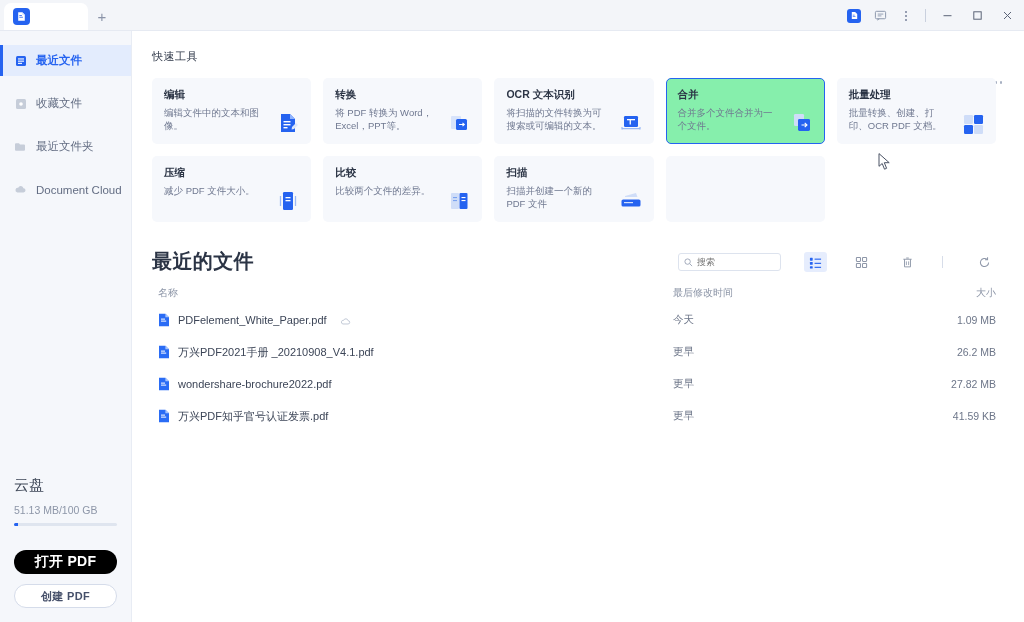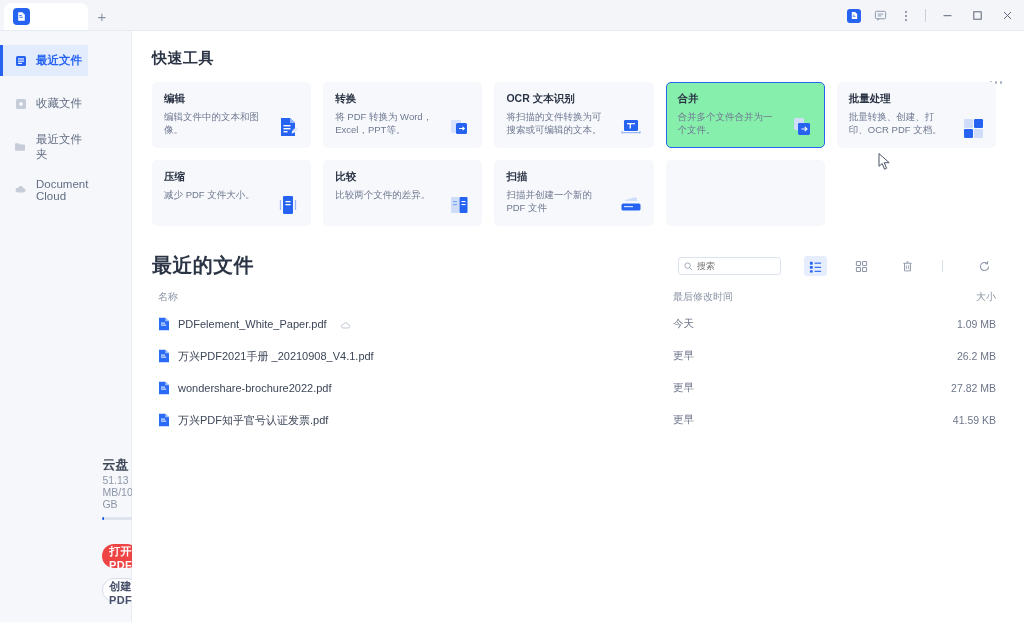--- a/index.html
+++ b/index.html
@@ -47,53 +47,53 @@
   }
   .dots-v { display:flex; flex-direction:column; gap:2px; align-items:center; }
   .dots-v i { width:2px;height:2px;background:#77819a;border-radius:50%;display:block; }
 
   
   .body { flex:1; display:flex; min-height:0; }
 
   
   .sidebar {
     width:132px; flex:0 0 132px; background:#f5f7fb; border-right:1px solid #e8ecf4;
-    display:flex; flex-direction:row; position:relative;
+    display:flex; flex-direction:column; position:relative;
   }
   .nav { padding-top:14px; }
   .nav-item {
     height:31px; display:flex; align-items:center; gap:9px; padding-left:14px;
     font-size:11.5px; color:#636d83; position:relative;
   }
   .nav-item.active { background:#e3ecfd; color:#2563f0; font-weight:bold; }
   .nav-item.active::before {
     content:""; position:absolute; left:0; top:0; bottom:0; width:3px; background:#2563f0;
   }
   .nav-ico { width:13px; height:13px; display:flex; align-items:center; justify-content:center; flex:0 0 13px;}
   .nav-gap { height:12px; }
 
   .cloud-box { margin-top:auto; padding:0 14px 14px 14px; }
-  .cloud-title { font-size:13px; color:#3f4858; font-weight:bold; }
+  .cloud-title { font-size:15px; color:#3f4858; font-weight:normal; margin-bottom:9px; }
   .cloud-usage { font-size:10.5px; color:#8d96a8; margin-bottom:7px; }
   .cloud-bar { height:3px; background:#dfe5ef; border-radius:2px; overflow:hidden; margin-bottom:24px; }
   .cloud-bar i { display:block; height:100%; width:4%; background:#2563f0; }
   .btn-primary {
-    height:24px; background:#ef4444; color:#fff; border-radius:12px; border:none;
-    font-size:11px; font-weight:bold; width:100%; margin-bottom:10px;
+    height:24px; background:#000000; color:#fff; border-radius:12px; border:none;
+    font-size:14px; font-weight:bold; width:100%; margin-bottom:10px;
     font-family:inherit; letter-spacing:.3px;
   }
   .btn-ghost {
     height:24px; background:#fff; color:#4a5costs; color:#46506a; border:1px solid #d5dcea;
     border-radius:12px; font-size:11px; font-weight:bold; width:100%;
     font-family:inherit; letter-spacing:.3px;
   }
 
   
   .main { flex:1; background:#ffffff; padding:18px 28px 0 20px; position:relative; overflow:hidden; }
-  .sec-title { font-size:15px; font-weight:bold; color:#2b3445; margin-bottom:14px; letter-spacing:.5px; }
+  .sec-title { font-size:11px; font-weight:normal; color:#2b3445; margin-bottom:14px; letter-spacing:.5px; }
   .more-dots {
     position:absolute; right:22px; top:50px; display:flex; gap:2.5px; align-items:center;
   }
   .more-dots i { width:2.5px;height:2.5px;background:#a7b0c2;border-radius:50%; }
 
   .tools-grid { display:grid; grid-template-columns:repeat(5,1fr); gap:12px; }
   .tool-card {
     height:66px; background:#f6f8fc; border-radius:5px; border:1px solid transparent;
     padding:9px 10px 0 11px; position:relative; overflow:hidden;
   }

